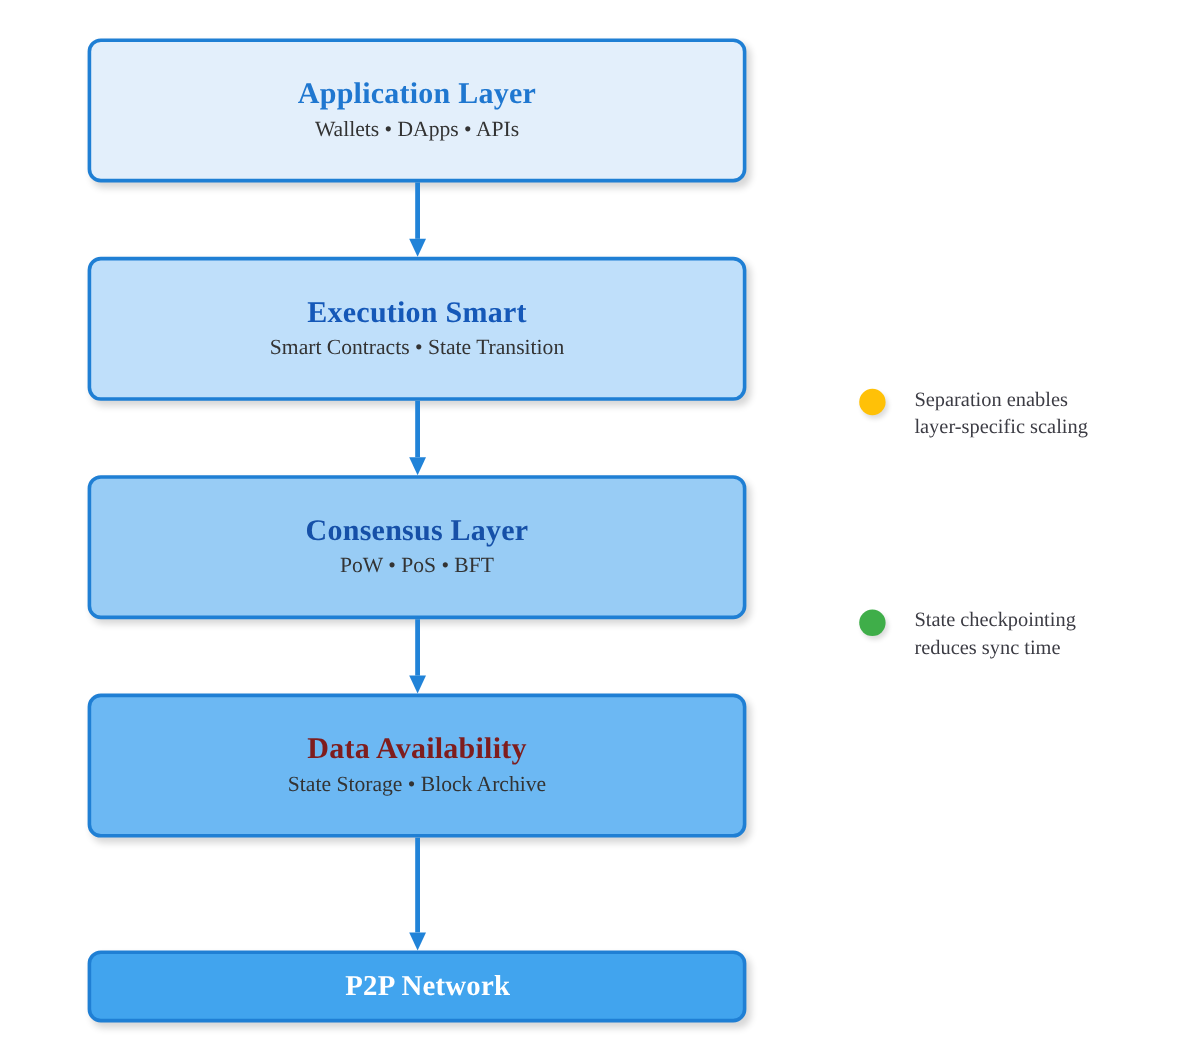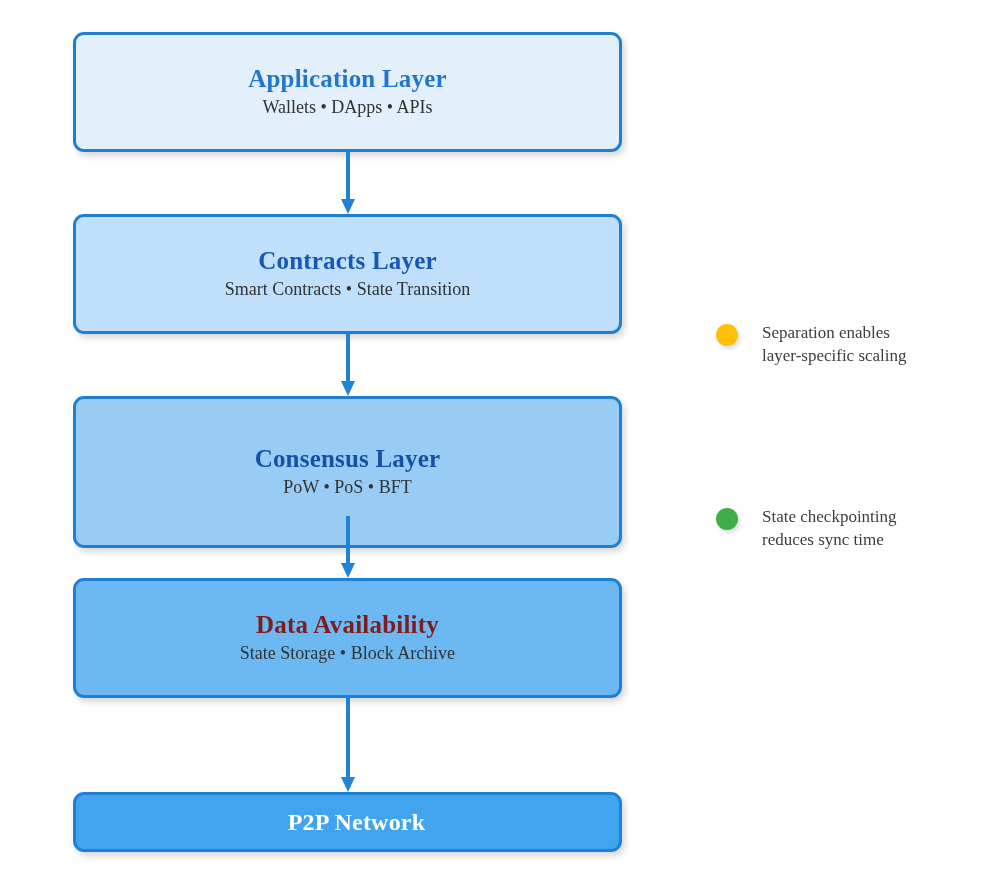--- a/index.html
+++ b/index.html
@@ -50,21 +50,21 @@
     font-size: 18px;
     line-height: 1.2;
     margin: 4px 0 0 0;
     color: #333333;
     white-space: nowrap;
   }
 
   
   #box-application { top: 32px;  height: 120px; background: #e3effb; }
   #box-execution   { top: 214px; height: 120px; background: #bfdffa; }
-  #box-consensus   { top: 396px; height: 152px; background: #98ccf5; }
+  #box-consensus   { top: 396px; height: 120px; background: #98ccf5; }
   #box-dataavail   { top: 578px; height: 120px; background: #6cb8f3; }
   #box-p2p         { top: 792px; height: 60px;  background: #41a4ee; }
 
   #box-application .layer-title { color: #1f77d0; }
   #box-execution   .layer-title { color: #1558b8; }
   #box-consensus   .layer-title { color: #1650a8; }
   #box-dataavail   .layer-title { color: #1a4fa0; }
   #box-p2p         .layer-title { color: #ffffff; font-size: 24px; }
 
   
@@ -135,21 +135,21 @@
 <body>
 
 <div id="canvas">
 
   <div class="layer-box" id="box-application" style="background: rgb(227, 239, 251); border-color: rgb(31, 127, 212);">
     <div class="layer-title" style="color: rgb(31, 119, 208);">Application Layer</div>
     <div class="layer-sub" style="color: rgb(51, 51, 51);">Wallets • DApps • APIs</div>
   </div>
 
   <div class="layer-box" id="box-execution" style="background: rgb(191, 223, 250); border-color: rgb(31, 127, 212);">
-    <div class="layer-title" style="color: rgb(21, 88, 184);">Contracts Layer</div>
+    <div class="layer-title" style="color: rgb(21, 88, 184);">Execution Smart</div>
     <div class="layer-sub" style="color: rgb(51, 51, 51);">Smart Contracts • State Transition</div>
   </div>
 
   <div class="layer-box" id="box-consensus" style="background: rgb(152, 204, 245); border-color: rgb(31, 127, 212);">
     <div class="layer-title" style="color: rgb(22, 80, 168);">Consensus Layer</div>
     <div class="layer-sub" style="color: rgb(51, 51, 51);">PoW • PoS • BFT</div>
   </div>
 
   <div class="layer-box" id="box-dataavail" style="background: rgb(108, 184, 243); border-color: rgb(31, 127, 212);">
     <div class="layer-title" style="color: #7f1d1d;">Data Availability</div>

